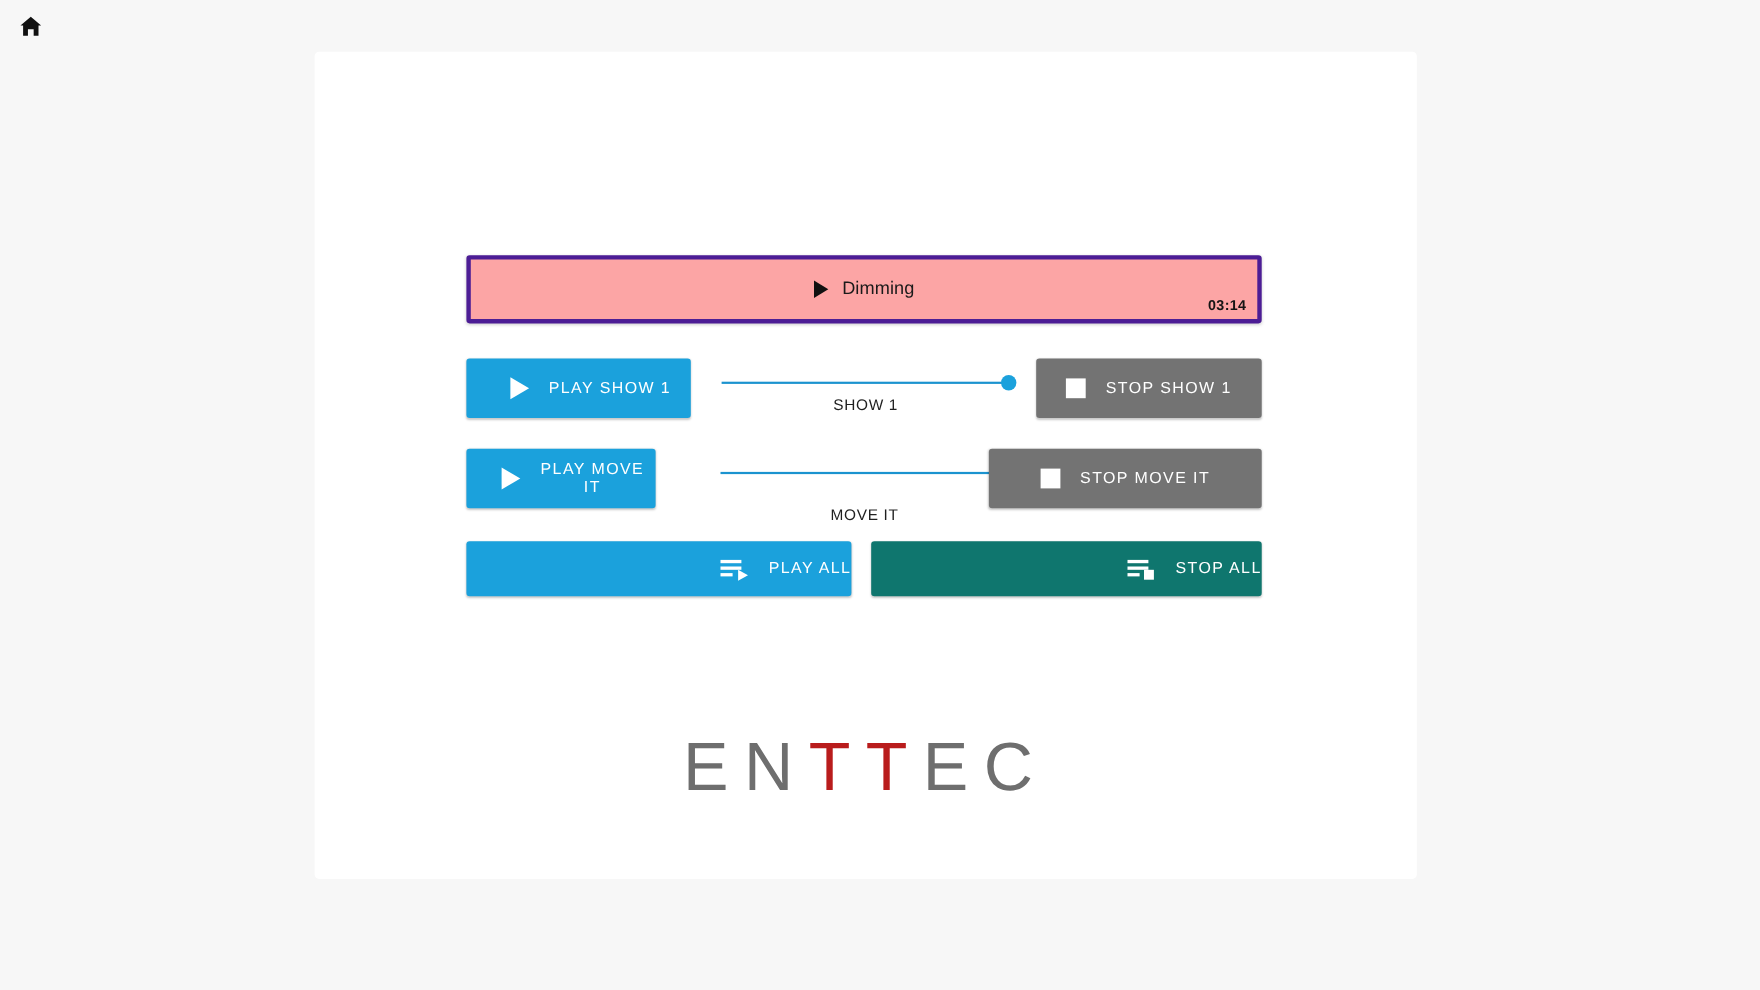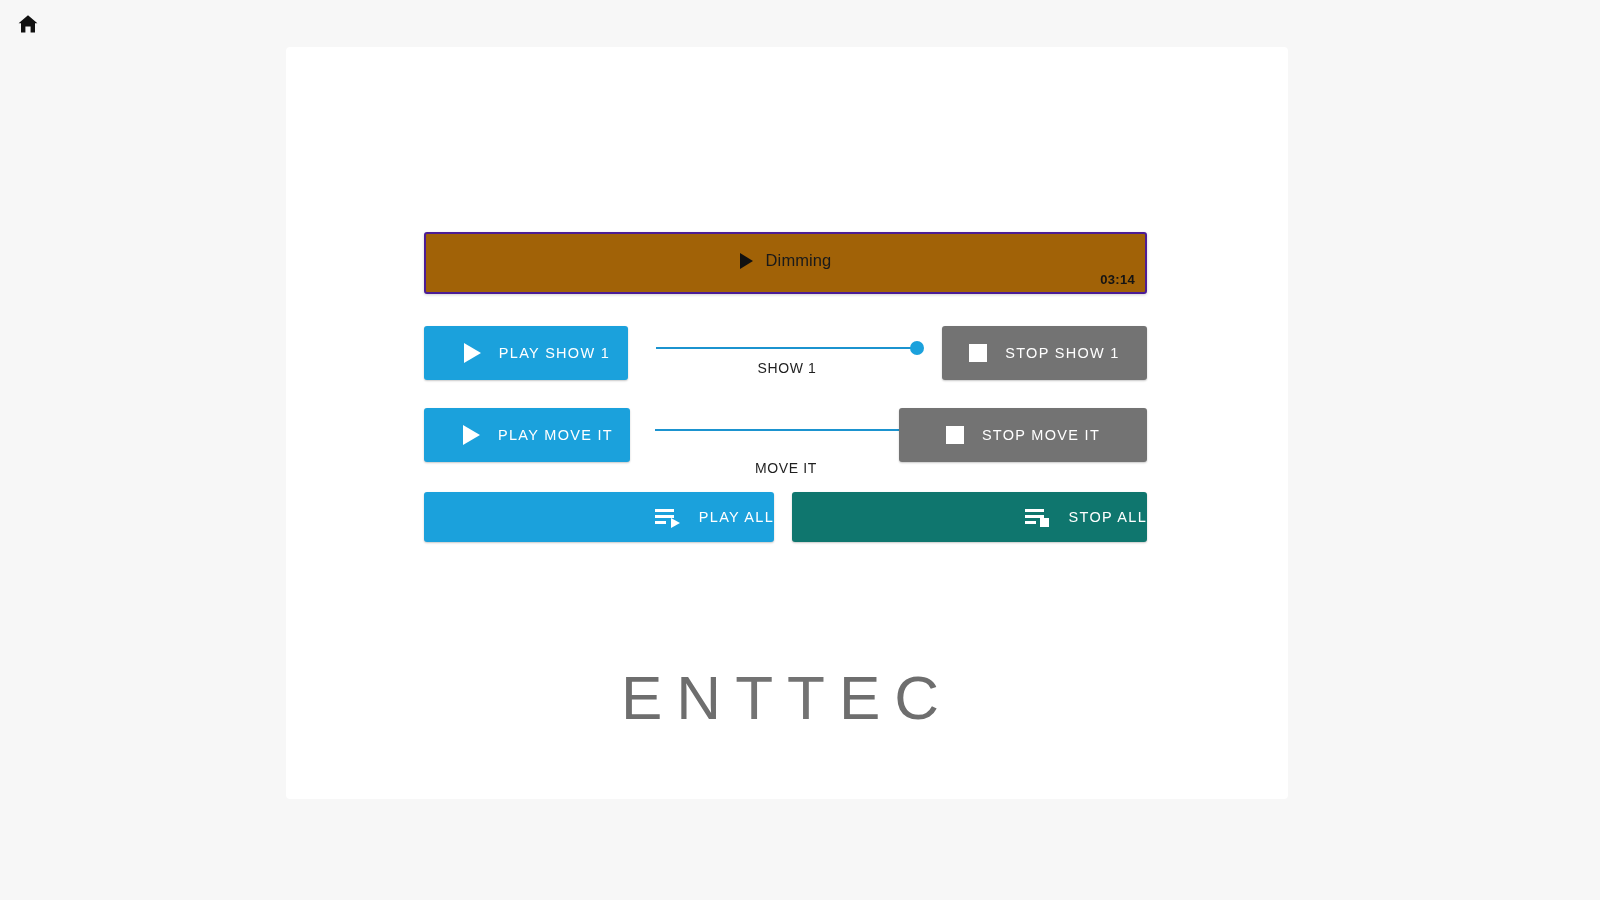--- a/index.html
+++ b/index.html
@@ -43,22 +43,22 @@
     border-radius: 4px;
   }
 
   
   .now-playing {
     position: absolute;
     left: 138px;
     top: 185px;
     width: 723px;
     height: 62px;
-    background: #a16207;
-    border: 2px solid #4c1d95;
+    background: #fca5a5;
+    border: 4px solid #4c1d95;
     border-radius: 3px;
     box-shadow: 0 1px 3px rgba(0,0,0,0.18);
   }
   .np-title-row {
     position: absolute;
     left: 0; right: 0;
     top: 17px;
     display: flex;
     align-items: center;
     justify-content: center;
@@ -110,21 +110,21 @@
     font-size: 14.5px;
     letter-spacing: 1.3px;
     color: #ffffff;
     box-shadow: 0 1px 2px rgba(0,0,0,0.22);
     padding: 0 10px;
   }
   .btn-play { background: #1ba1dc; left: 0; padding-left: 32px; }
   .btn-stop { background: #737373; right: 0; justify-content: center; }
 
   .row-1 .btn-play { width: 204px; }
-  .row-2 .btn-play { width: 206px; }
+  .row-2 .btn-play { width: 172px; }
   .row-1 .btn-stop { width: 205px; }
   .row-2 .btn-stop { width: 248px; }
 
   .icon-play-tri {
     width: 0; height: 0;
     border-left: 17px solid #ffffff;
     border-top: 10.5px solid transparent;
     border-bottom: 10.5px solid transparent;
     flex: none;
   }
@@ -233,21 +233,21 @@
   .logo {
     position: absolute;
     left: 0; right: 0;
     top: 615px;
     text-align: center;
     font-size: 62px;
     letter-spacing: 14px;
     font-weight: normal;
   }
   .logo .gray { color: #6e6e6e; }
-  .logo .blue { color: #737373; }
+  .logo .blue { color: #b91c1c; }
 </style>
 </head>
 <body>
 
 <div class="topbar">
   <div class="home-btn">
     <svg width="24" height="24" viewBox="0 0 24 24" aria-hidden="true">
       <path d="M12 3.2 L2.6 11.2 L5 11.2 L5 20.4 L9.4 20.4 L9.4 14.6 L14.6 14.6 L14.6 20.4 L19 20.4 L19 11.2 L21.4 11.2 Z" fill="#111111"></path>
     </svg>
   </div>

